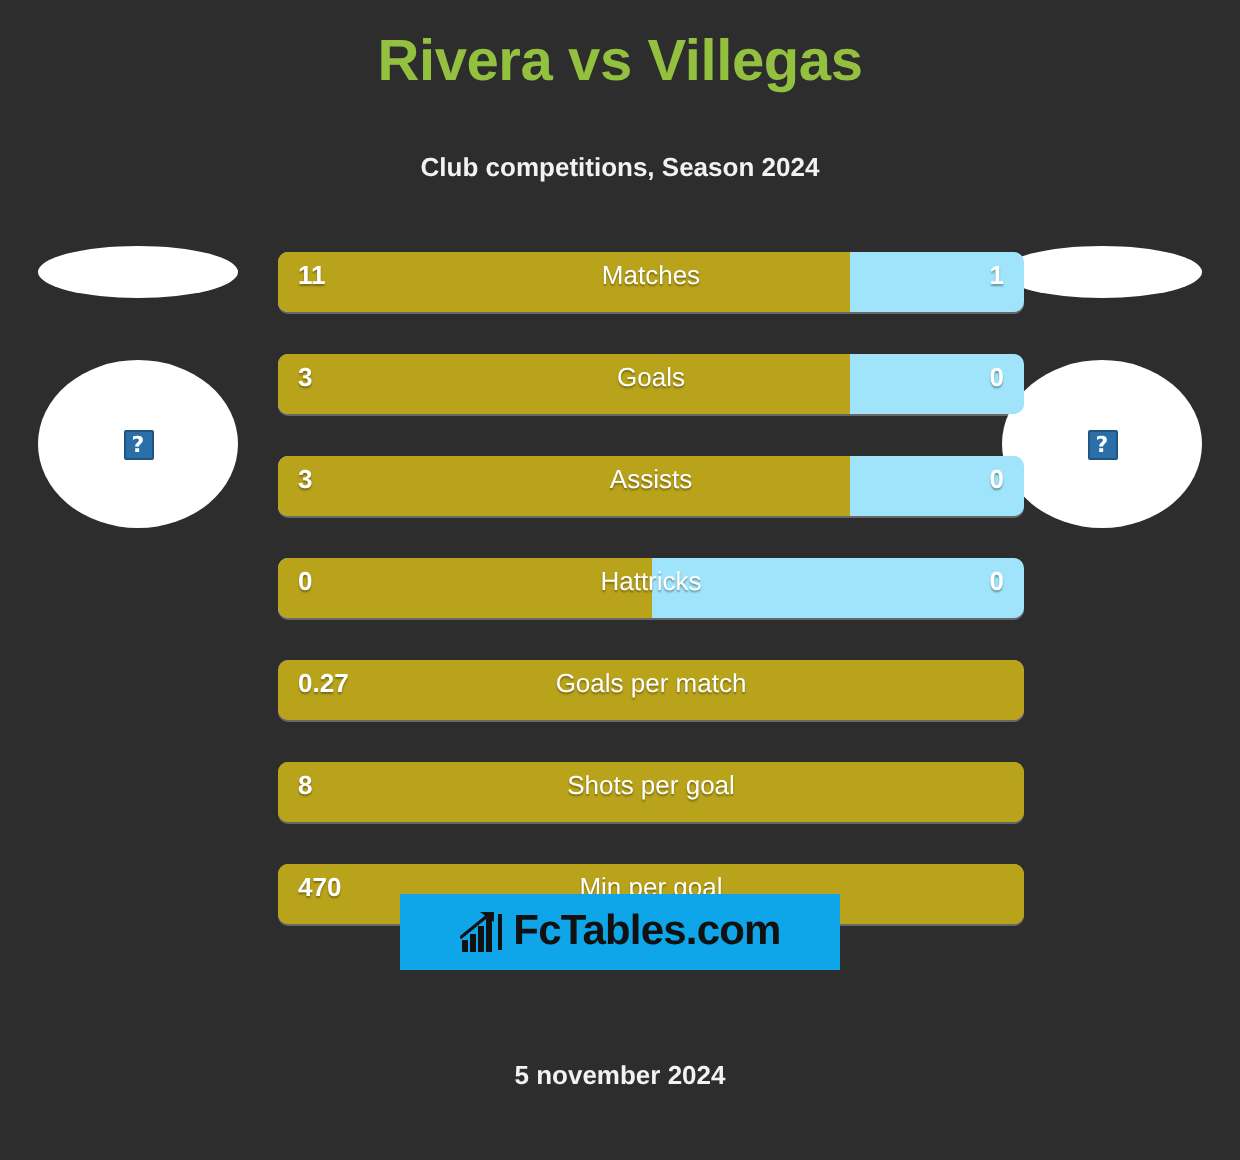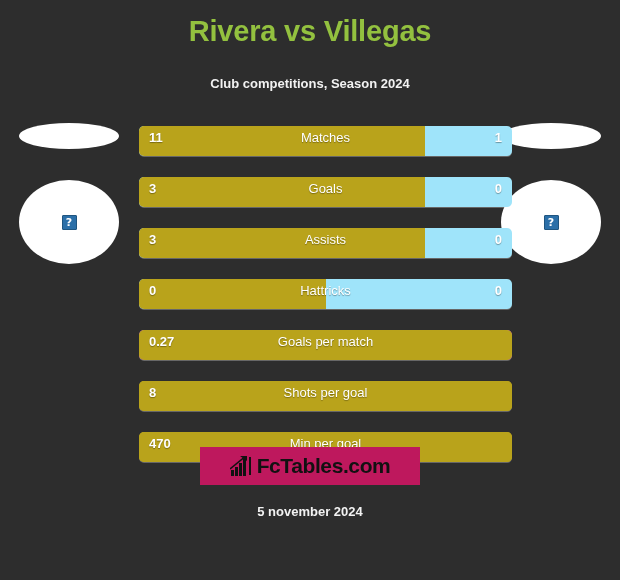--- a/index.html
+++ b/index.html
@@ -152,21 +152,21 @@
     pointer-events: none;
   }
 
   
   #brand-logo {
     position: absolute;
     left: 200px;
     top: 447px;
     width: 220px;
     height: 38px;
-    background: #be185d;
+    background: #0ea5e9;
     display: flex;
     align-items: center;
     justify-content: center;
     gap: 5px;
   }
   #brand-chart-icon {
     display: block;
     width: 22px;
     height: 20px;
   }
@@ -174,21 +174,21 @@
     color: #111111;
     font-size: 21px;
     font-weight: bold;
     letter-spacing: -0.4px;
     line-height: 22px;
     white-space: nowrap;
   }
   #footer-date {
     position: absolute;
     left: 0;
-    top: 504px;
+    top: 530px;
     width: 620px;
     text-align: center;
     color: #f2f2f2;
     font-size: 13px;
     font-weight: bold;
     line-height: 16px;
     white-space: nowrap;
   }
 </style>
 </head>

